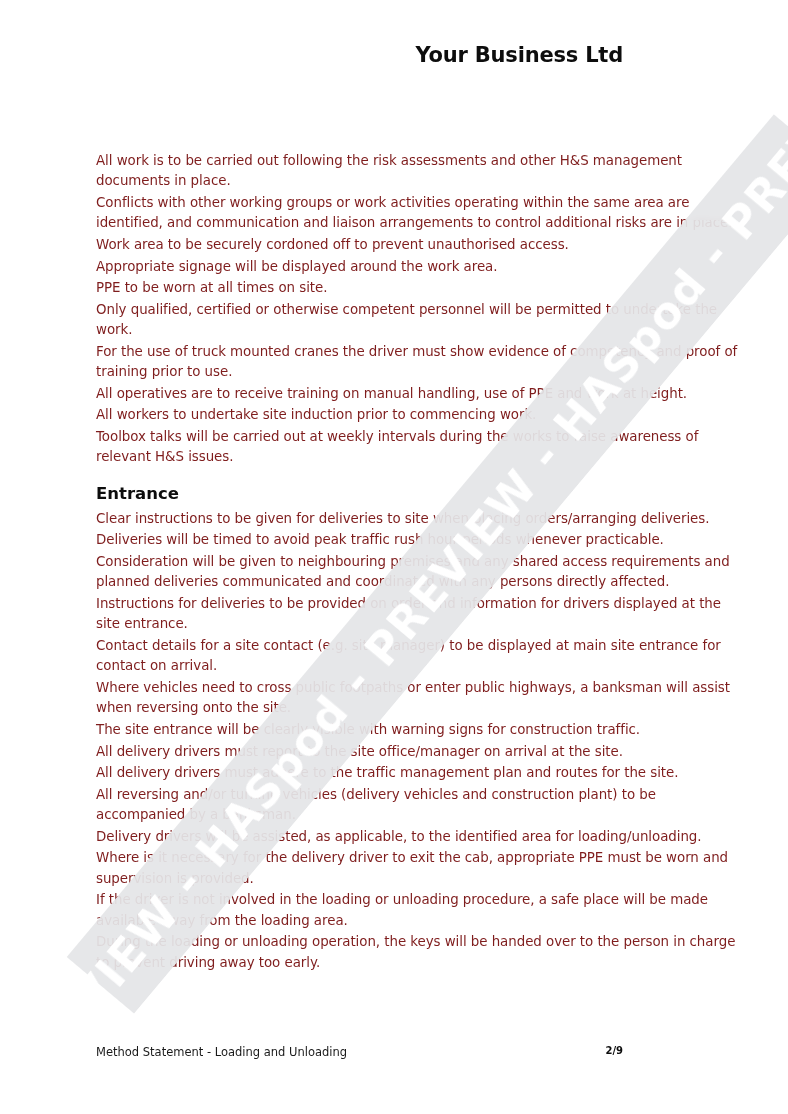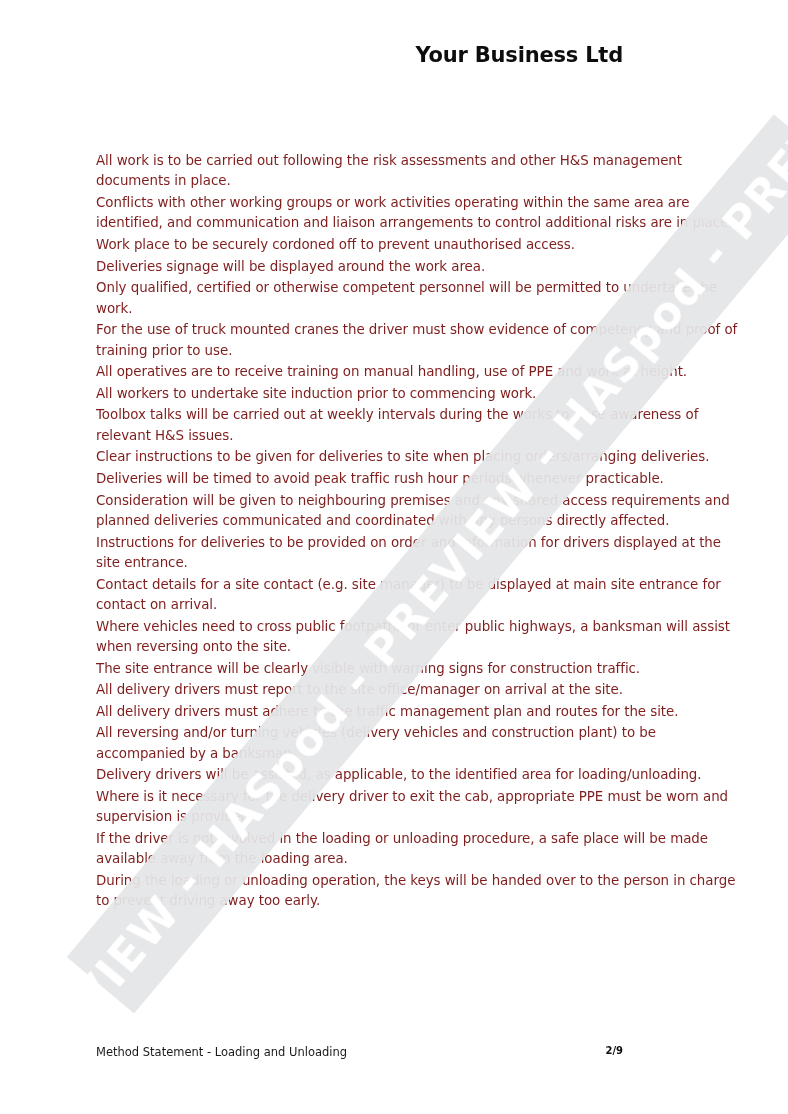--- a/index.html
+++ b/index.html
@@ -44,33 +44,35 @@
 </head>
 <body>
 
 <div class="page">
   <div class="company">Your Business Ltd</div>
 
   <div class="content">
     <div>
       <p class="para">All work is to be carried out following the risk assessments and other H&amp;S management documents in place.</p>
       <p class="para">Conflicts with other working groups or work activities operating within the same area are identified, and communication and liaison arrangements to control additional risks are in place.</p>
-      <p class="para">Work place to be securely cordoned off to prevent unauthorised access.</p>
-      <p class="para">Deliveries signage will be displayed around the work area.</p>
+      <p class="para">Work area to be securely cordoned off to prevent unauthorised access.</p>
+      <p class="para">Appropriate signage will be displayed around the work area.</p>
+      <p class="para">PPE to be worn at all times on site.</p>
     </div>
 
     <div>
       <p class="para">Only qualified, certified or otherwise competent personnel will be permitted to undertake the work.</p>
       <p class="para">For the use of truck mounted cranes the driver must show evidence of competency and proof of training prior to use.</p>
       <p class="para">All operatives are to receive training on manual handling, use of PPE and work at height.</p>
       <p class="para">All workers to undertake site induction prior to commencing work.</p>
       <p class="para">Toolbox talks will be carried out at weekly intervals during the works to raise awareness of relevant H&amp;S issues.</p>
     </div>
 
     <div>
+      <h2 class="section-heading">Entrance</h2>
       <p class="para">Clear instructions to be given for deliveries to site when placing orders/arranging deliveries.</p>
       <p class="para">Deliveries will be timed to avoid peak traffic rush hour periods whenever practicable.</p>
       <p class="para">Consideration will be given to neighbouring premises and any shared access requirements and planned deliveries communicated and coordinated with any persons directly affected.</p>
       <p class="para">Instructions for deliveries to be provided on order and information for drivers displayed at the site entrance.</p>
       <p class="para">Contact details for a site contact (e.g. site manager) to be displayed at main site entrance for contact on arrival.</p>
       <p class="para">Where vehicles need to cross public footpaths or enter public highways, a banksman will assist when reversing onto the site.</p>
       <p class="para">The site entrance will be clearly visible with warning signs for construction traffic.</p>
       <p class="para">All delivery drivers must report to the site office/manager on arrival at the site.</p>
       <p class="para">All delivery drivers must adhere to the traffic management plan and routes for the site.</p>
       <p class="para">All reversing and/or turning vehicles (delivery vehicles and construction plant) to be accompanied by a banksman.</p>

